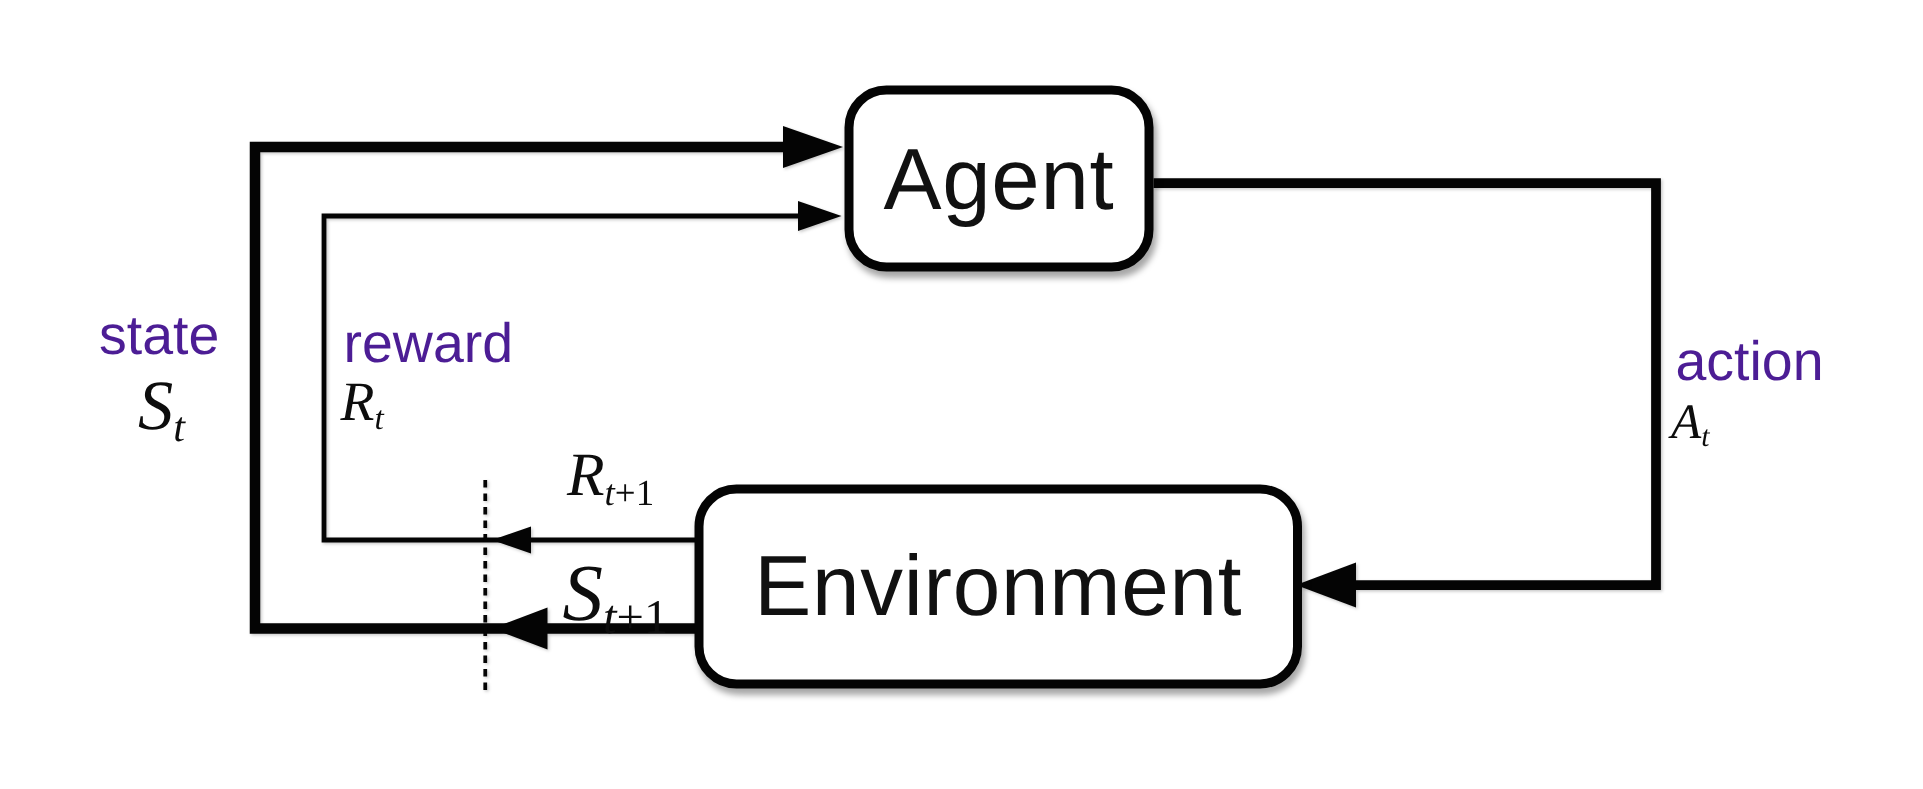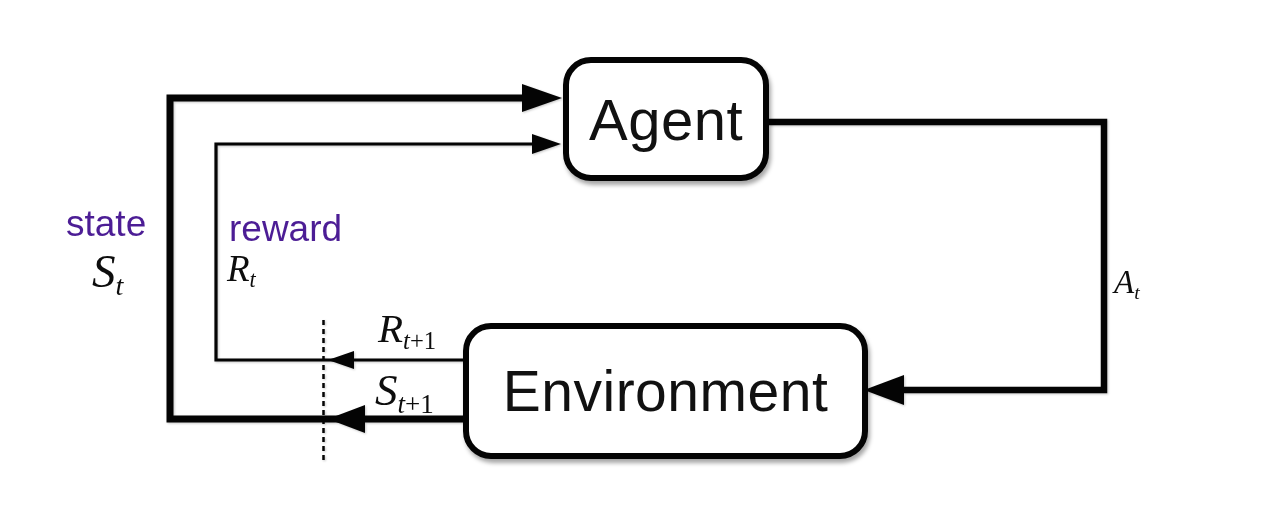--- a/index.html
+++ b/index.html
@@ -22,22 +22,22 @@
   .word { position:absolute; font-size:37px; line-height:1; color:#4c1d95; }
   .w-state  { left:66px;   top:205px; }
   .w-reward { left:229px;  top:210px;text-align:right; }
   .w-action { left:1117px; top:222px; }
 
   .math { position:absolute; font-family:"Liberation Serif", serif;
           font-style:italic; line-height:1; color:#0d0d0d; }
   .m-st  { left:92px;   top:248px; font-size:47px; }
   .m-rt  { left:227px;  top:250px; font-size:37px; }
   .m-at  { left:1114px; top:266px; font-size:33px; }
-  .m-rt1 { left:378px;  top:308px; font-size:41px;text-align:center; }
-  .m-st1 { left:375px;  top:368px; font-size:45px; }
+  .m-rt1 { left:378px;  top:296px; font-size:41px;text-align:center; }
+  .m-st1 { left:375px;  top:368px; font-size:54px; }
   .sub { font-size:0.60em; vertical-align:-0.28em; font-style:italic; }
   .sub-off { font-style:normal; }
 </style>
 </head>
 <body>
 
 <div class="canvas">
 
   <svg class="lines-svg" viewBox="0 0 1282 526" xmlns="http://www.w3.org/2000/svg">
 
@@ -66,20 +66,21 @@
   <div class="word w-state">state</div>
   <div class="math m-st">
     <span>S</span><span class="sub">t</span>
   </div>
 
   <div class="word w-reward">reward</div>
   <div class="math m-rt">
     <span>R</span><span class="sub">t</span>
   </div>
 
+  <div class="word w-action">action</div>
   <div class="math m-at">
     <span>A</span><span class="sub">t</span>
   </div>
 
   <div class="math m-rt1">
     <span>R</span><span class="sub">t</span><span class="sub sub-off">+1</span>
   </div>
 
   <div class="math m-st1">
     <span>S</span><span class="sub">t</span><span class="sub sub-off">+1</span>

